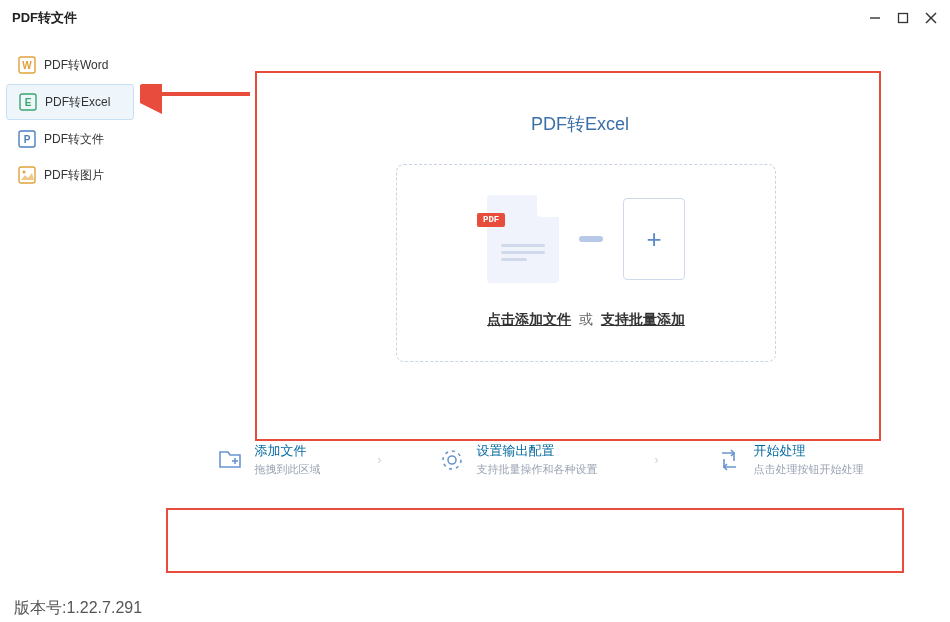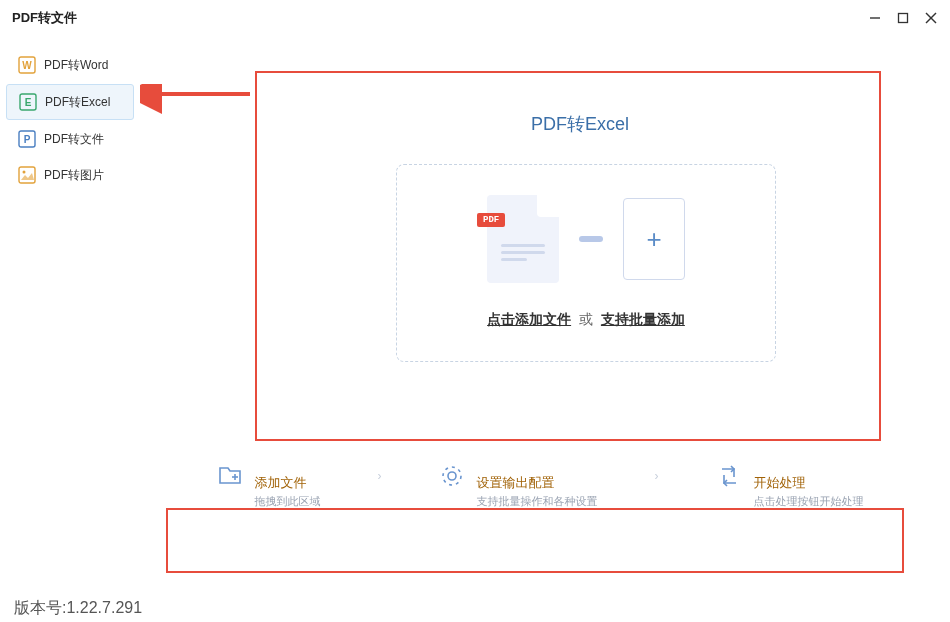--- a/index.html
+++ b/index.html
@@ -195,22 +195,21 @@
   align-items: center;
   gap: 12px;
 }
 .step-icon {
   width: 26px;
   height: 26px;
   color: #6a95cf;
 }
 .step-text .t1 {
   font-size: 13px;
-  color: #a16207;
-  margin-top: 32px;
+  color: #0369a1;
 }
 .step-text .t2 {
   font-size: 11px;
   color: #9aa3b2;
   margin-top: 2px;
 }
 .step-arrow {
   color: #c8d0dc;
   font-size: 12px;
 }

